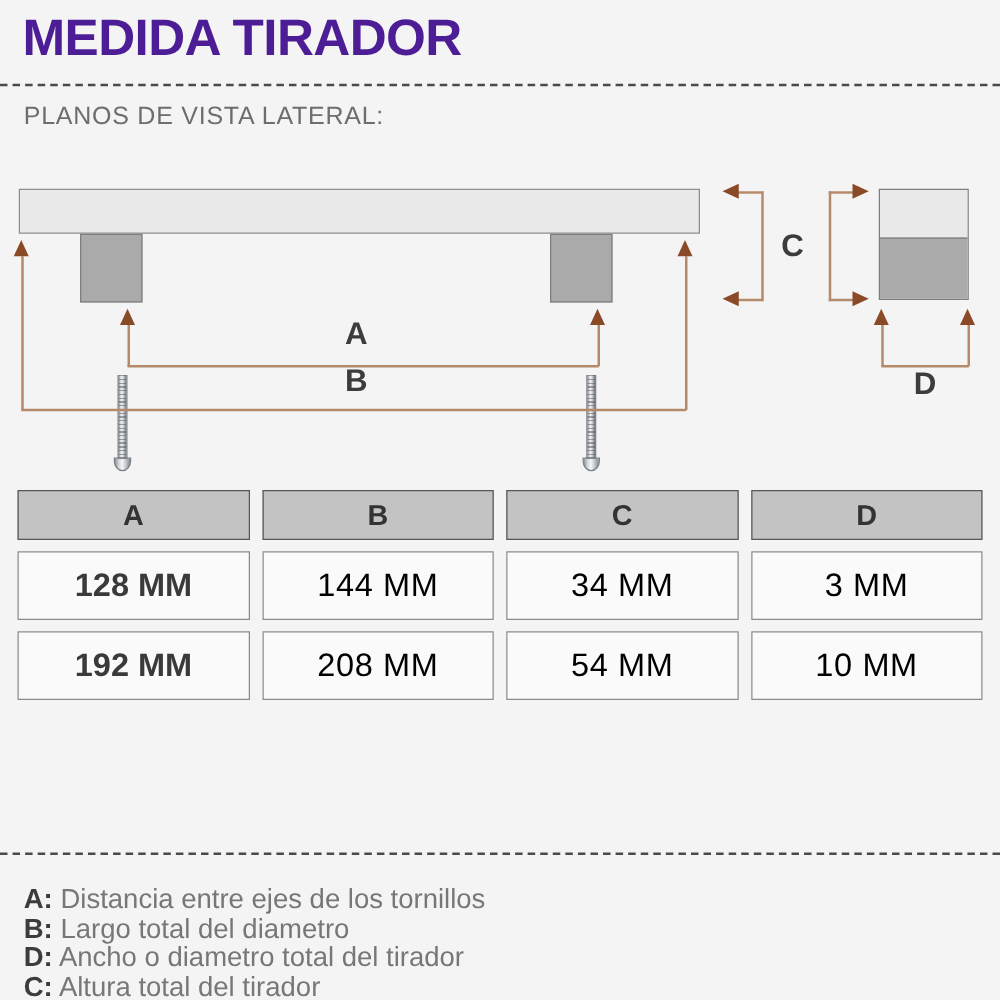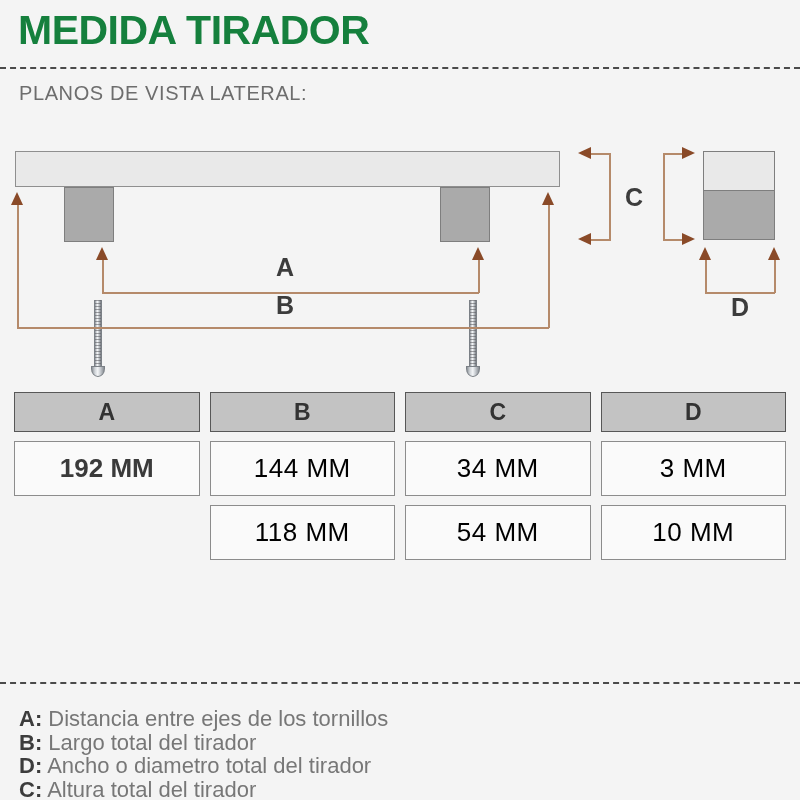--- a/index.html
+++ b/index.html
@@ -17,21 +17,21 @@
   }
 
   
   .page-title {
     position: absolute;
     left: 18px;
     top: 8px;
     font-size: 41px;
     font-weight: bold;
     letter-spacing: -0.5px;
-    color: #15803d;
+    color: #4c1d95;
     line-height: 1.1;
   }
   .divider-dashed {
     position: absolute;
     left: 0;
     width: 800px;
     height: 0;
     border-top: 2px dashed #4a4a4a;
   }
   .divider-top { top: 67px; }
@@ -298,27 +298,28 @@
   <div class="dim-line dim-v" style="left:774px; top:260px; height:33px;"></div>
   <div class="arrow arrow-up" style="left:699px; top:247px;"></div>
   <div class="arrow arrow-up" style="left:768px; top:247px;"></div>
   <div class="dim-label" style="left:731px; top:293px;">D</div>
 </div>
 
 <div class="spec-table">
 
   <div class="spec-col">
     <div class="spec-head">A</div>
+    <div class="spec-cell primary">128 MM</div>
     <div class="spec-cell primary">192 MM</div>
   </div>
 
   <div class="spec-col">
     <div class="spec-head">B</div>
     <div class="spec-cell">144 MM</div>
-    <div class="spec-cell">118 MM</div>
+    <div class="spec-cell">208 MM</div>
   </div>
 
   <div class="spec-col">
     <div class="spec-head">C</div>
     <div class="spec-cell">34 MM</div>
     <div class="spec-cell">54 MM</div>
   </div>
 
   <div class="spec-col">
     <div class="spec-head">D</div>
@@ -329,21 +330,21 @@
 
 <div class="divider-dashed divider-bottom"></div>
 
 <div class="legend">
   <div class="legend-row">
     <span class="legend-key">A:</span>
     <span>Distancia entre ejes de los tornillos</span>
   </div>
   <div class="legend-row">
     <span class="legend-key">B:</span>
-    <span>Largo total del tirador</span>
+    <span>Largo total del diametro</span>
   </div>
   <div class="legend-row">
     <span class="legend-key">D:</span>
     <span>Ancho o diametro total del tirador</span>
   </div>
   <div class="legend-row">
     <span class="legend-key">C:</span>
     <span>Altura total del tirador</span>
   </div>
 </div>

